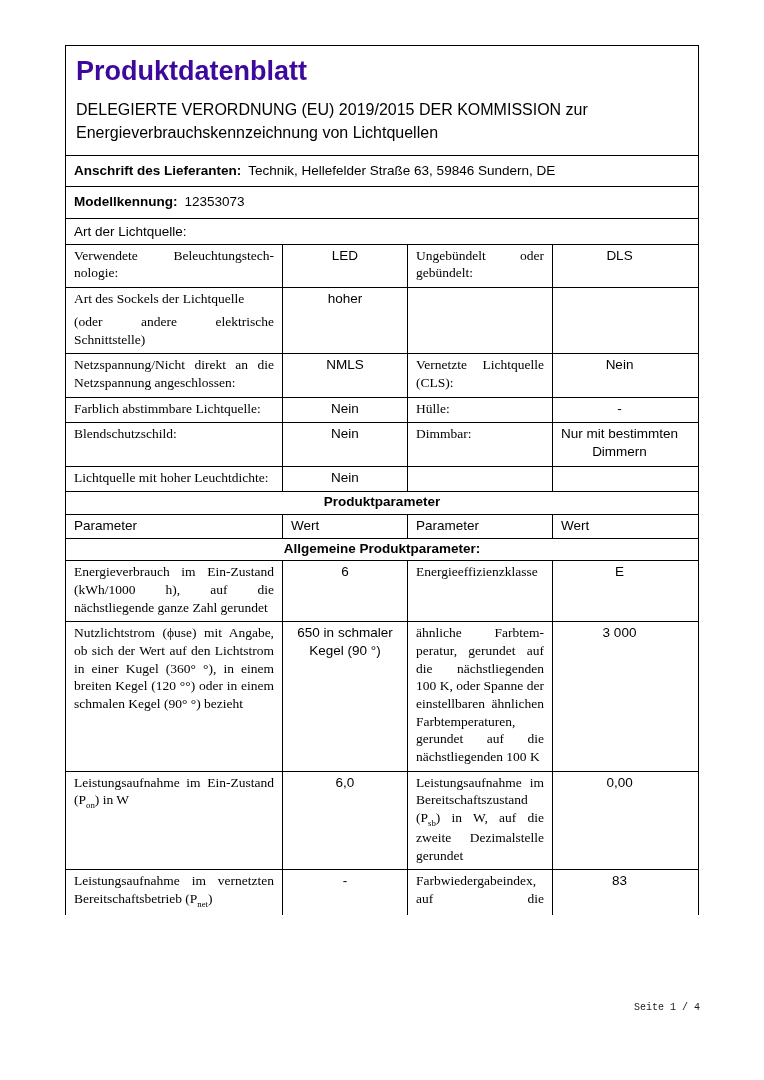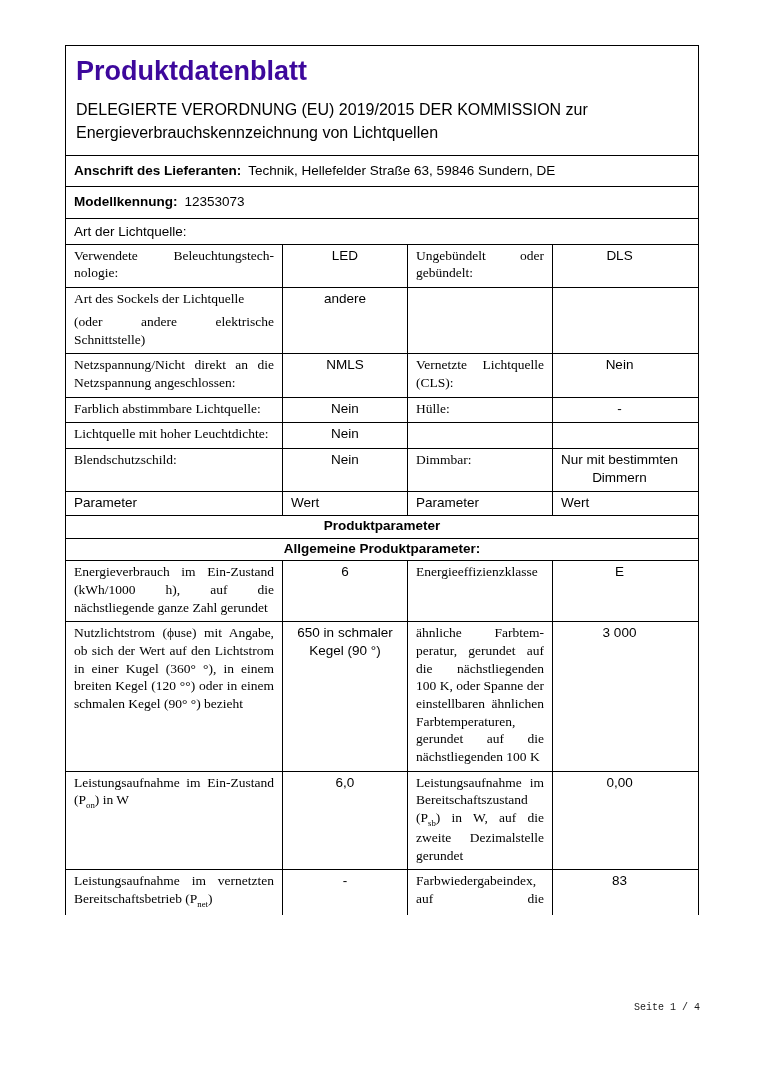--- a/index.html
+++ b/index.html
@@ -103,58 +103,58 @@
       <td class="param">Verwendete Beleuchtungstech­nologie:</td>
       <td class="val">LED</td>
       <td class="param">Ungebündelt oder gebündelt:</td>
       <td class="val">DLS</td>
     </tr>
     <tr>
       <td class="param">
         <p>Art des Sockels der Lichtquelle</p>
         <p>(oder andere elektrische Schnittstelle)</p>
       </td>
-      <td class="val">andere</td>
+      <td class="val">hoher</td>
       <td class="param"></td>
       <td class="val"></td>
     </tr>
     <tr>
       <td class="param">Netzspannung/Nicht direkt an die Netzspannung angeschlos­sen:</td>
       <td class="val">NMLS</td>
       <td class="param">Vernetzte Lichtquel­le (CLS):</td>
       <td class="val">Nein</td>
     </tr>
     <tr>
       <td class="param">Farblich abstimmbare Licht­quelle:</td>
       <td class="val">Nein</td>
       <td class="param">Hülle:</td>
       <td class="val">-</td>
     </tr>
     <tr>
+      <td class="param">Blendschutzschild:</td>
+      <td class="val">Nein</td>
+      <td class="param">Dimmbar:</td>
+      <td class="val">Nur mit bestimm­ten Dimmern</td>
+    </tr>
+    <tr>
       <td class="param">Lichtquelle mit hoher Leucht­dichte:</td>
       <td class="val">Nein</td>
       <td class="param"></td>
       <td class="val"></td>
     </tr>
+
     <tr>
-      <td class="param">Blendschutzschild:</td>
-      <td class="val">Nein</td>
-      <td class="param">Dimmbar:</td>
-      <td class="val">Nur mit bestimm­ten Dimmern</td>
+      <td colspan="4" class="section-center">Produktparameter</td>
     </tr>
 
     <tr>
       <td class="colhead">Parameter</td>
       <td class="colhead">Wert</td>
       <td class="colhead">Parameter</td>
       <td class="colhead">Wert</td>
-    </tr>
-
-    <tr>
-      <td colspan="4" class="section-center">Produktparameter</td>
     </tr>
 
     <tr>
       <td colspan="4" class="section-center">Allgemeine Produktparameter:</td>
     </tr>
 
     <tr>
       <td class="param">Energieverbrauch im Ein-Zu­stand (kWh/1000 h), auf die nächstliegende ganze Zahl ge­rundet</td>
       <td class="val">6</td>
       <td class="param">Energie­effizienz­klas­se</td>

